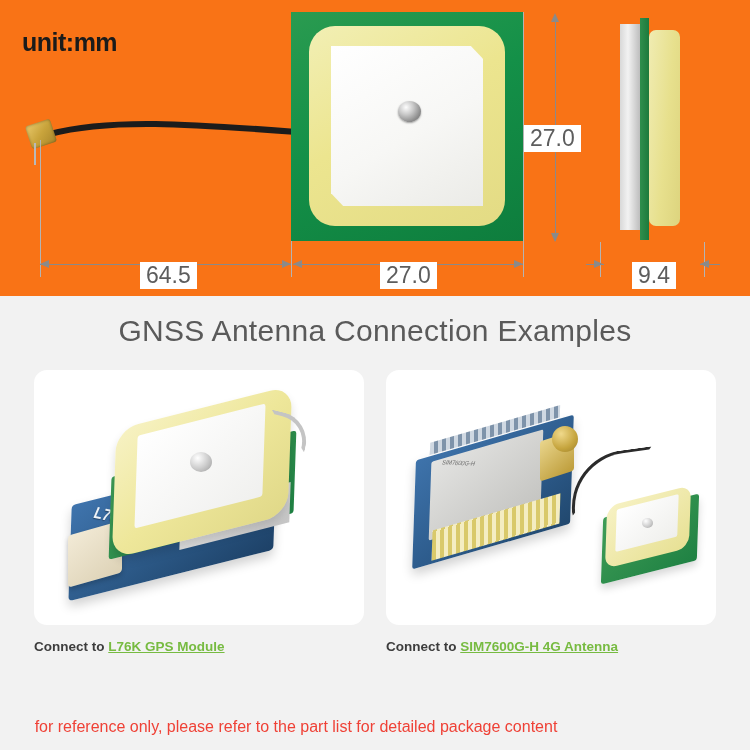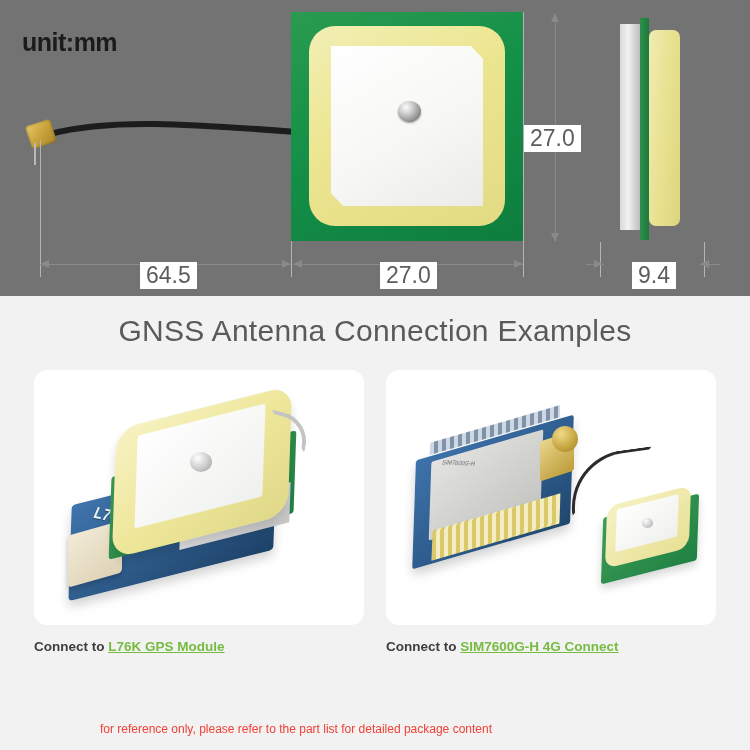--- a/index.html
+++ b/index.html
@@ -8,21 +8,21 @@
     font-family: "Liberation Sans", sans-serif;
     background: #ffffff;
     overflow: hidden;
   }
   #page { position: relative; width: 750px; height: 750px; }
 
   
   .dim-section {
     position: relative;
     width: 750px; height: 296px;
-    background: #737373;
+    background: #f97316;
   }
   .unit-label {
     position: absolute; left: 22px; top: 28px;
     font-size: 25px; font-weight: 700; color: #1b1b1b;
     letter-spacing: -0.5px;
   }
 
   
   .ant-top {
     position: absolute; left: 291px; top: 12px;
@@ -126,21 +126,21 @@
   }
   .caption {
     text-align: left; font-size: 13.5px; color: #3d3d3d;
     font-weight: 700; margin-top: 14px;
   }
   .caption .link { color: #77bb41; text-decoration: underline; }
   .cap-row { display: flex; justify-content: center; gap: 22px; }
   .cap-cell { width: 330px; }
   .footnote {
     position: absolute; left: 0; bottom: 14px; width: 592px;
-    text-align: center; font-size: 12px; color: #ef4136;
+    text-align: center; font-size: 16px; color: #ef4136;
   }
 
   
   .l76-wrap { position: absolute; left: 28px; top: 22px; width: 275px; height: 215px; }
   .l76-board {
     position: absolute; left: 8px; top: 88px;
     width: 205px; height: 95px;
     background: linear-gradient(150deg,#3a6ea8 0%,#2b5party 1%,#24507f 60%,#1b3e63 100%);
     background: linear-gradient(150deg,#3f74ad 0%,#2a5683 60%,#1d4167 100%);
     transform: skewY(-16deg) rotate(2deg);
@@ -383,20 +383,20 @@
     <div class="cap-row">
       <div class="cap-cell">
         <div class="caption">
           <span>Connect to</span>
           <span class="link">L76K GPS Module</span>
         </div>
       </div>
       <div class="cap-cell">
         <div class="caption">
           <span>Connect to</span>
-          <span class="link">SIM7600G-H 4G Connect</span>
+          <span class="link">SIM7600G-H 4G Antenna</span>
         </div>
       </div>
     </div>
 
     <div class="footnote">for reference only, please refer to the part list for detailed package content</div>
   </div>
 </div>
 
 </body></html>

